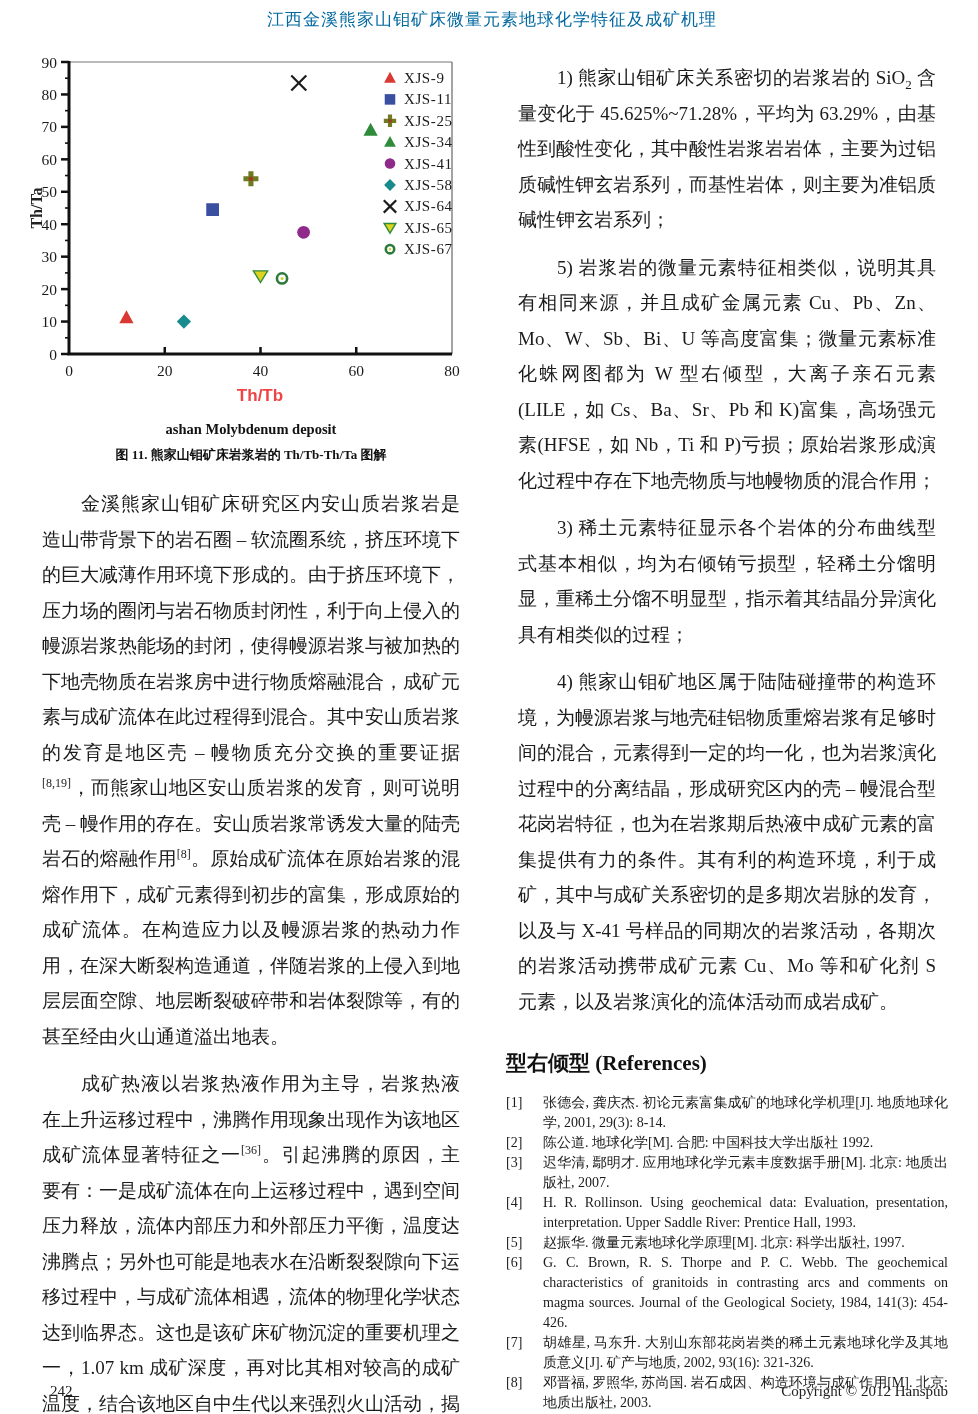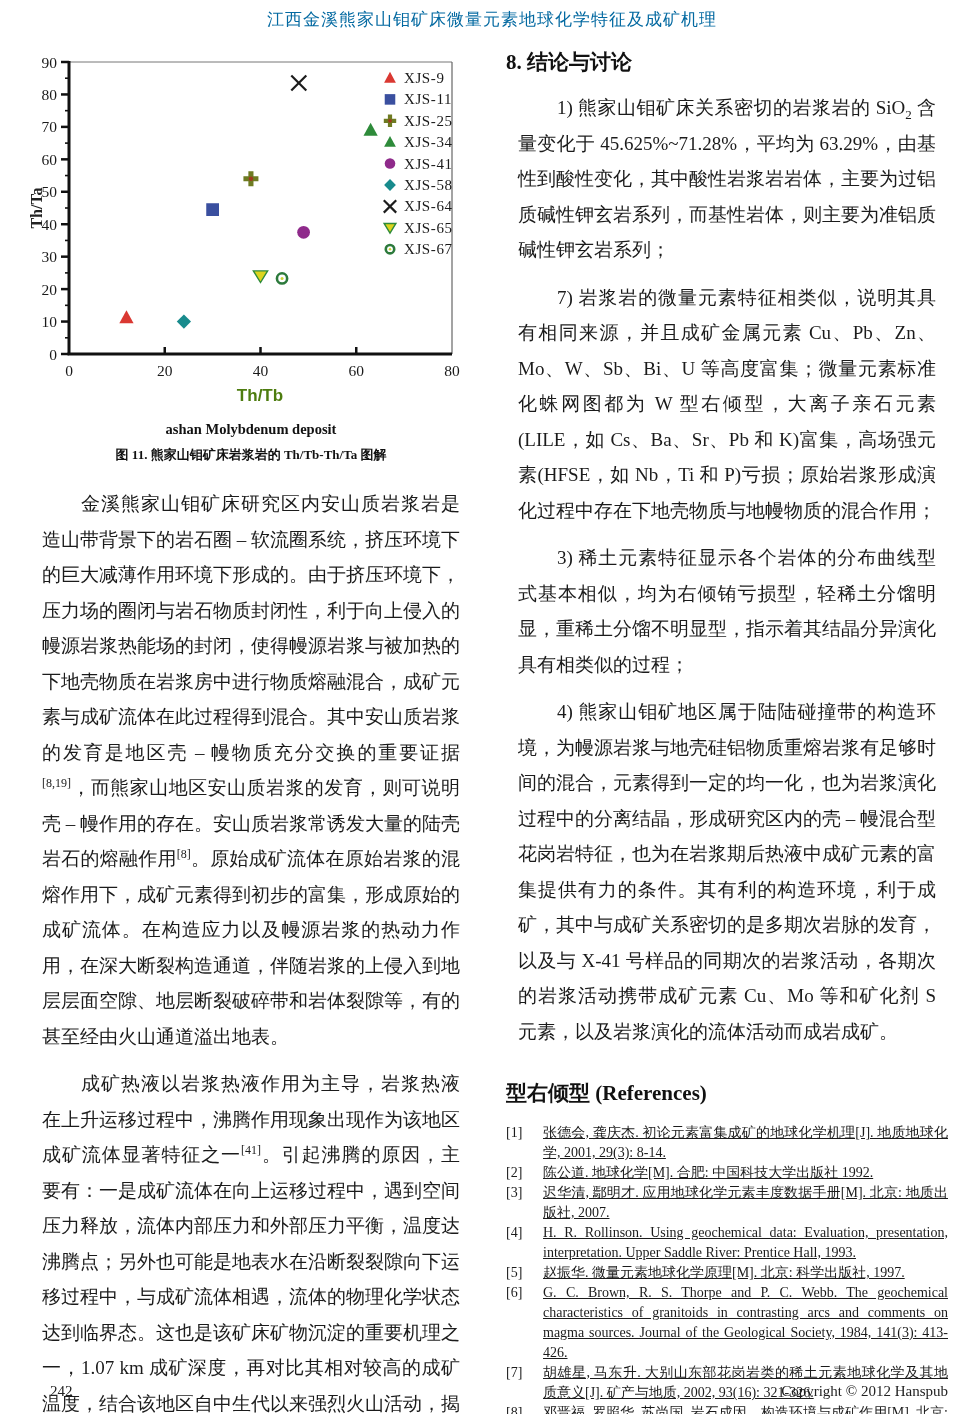--- a/index.html
+++ b/index.html
@@ -11,40 +11,40 @@
   .header-title{
     position:absolute;top:8px;left:3px;width:100%;text-align:center;
     font-size:17px;color:#0369a1;letter-spacing:1px;
   }
   .col-left{position:absolute;left:30px;top:52px;width:442px;}
   .col-right{position:absolute;left:506px;top:48px;width:442px;}
   .chart-wrap{position:relative;width:442px;height:330px;}
   .xaxis-title{
     text-align:center;padding-left:18px;margin-top:4px;
     font-family:"Liberation Sans","DejaVu Sans",sans-serif;
-    font-weight:bold;font-size:17px;color:#4d7c0f;
+    font-weight:bold;font-size:17px;color:#ef4444;
   }
   .fig-caption{margin-top:14px;text-align:center;font-weight:bold;color:#111;}
   .fig-caption .en{font-size:14.5px;line-height:19px;}
   .fig-caption .zh{font-size:13px;line-height:22px;margin-top:5px;}
   .body-text{margin-top:20px;}
   .body-text p, .concl p{
     margin:12px;font-size:19px;line-height:35.5px;text-align:justify;
     text-indent:2.05em;color:#1b1b1b;
   }
   sup{font-size:12px;line-height:0;vertical-align:super;}
   sub{font-size:13px;line-height:0;vertical-align:sub;}
   .section-heading{
     margin:0 0 14px 0;font-size:21px;font-weight:bold;color:#111;
   }
   .ref-heading{margin:30px 0 16px 0;font-size:21px;font-weight:bold;color:#111;}
   .ref-list{font-size:14px;line-height:20px;color:#1b1b1b;}
   .ref-item{display:flex;align-items:flex-start;}
   .ref-label{flex:none;width:37px;}
-  .ref-text{flex:1;text-align:justify;text-decoration:underline;}
+  .ref-text{flex:1;text-align:justify;}
   .footer-page{position:absolute;left:30px;bottom:14px;font-size:15px;color:#222;margin-left:20px;}
   .footer-copy{position:absolute;right:30px;bottom:14px;font-size:15px;color:#222;}
   svg text{font-family:"Liberation Serif","DejaVu Serif",serif;}
 </style>
 </head>
 <body>
 
 <div class="header-title">江西金溪熊家山钼矿床微量元素地球化学特征及成矿机理</div>
 
 <div class="col-left">
@@ -127,29 +127,28 @@
         <text x="374" y="202.2" font-size="15" letter-spacing="0.6" fill="#1a1a1a">XJS-67</text>
       </svg>
   </div>
   <div class="xaxis-title">Th/Tb</div>
   <div class="fig-caption">
     <div class="en">ashan Molybdenum deposit</div>
     <div class="zh">图 11. 熊家山钼矿床岩浆岩的 Th/Tb-Th/Ta 图解</div>
   </div>
   <div class="body-text">
       <p><span>金溪熊家山钼矿床研究区内安山质岩浆岩是造山带背景下的岩石圈 – 软流圈系统，挤压环境下的巨大减薄作用环境下形成的。由于挤压环境下，压力场的圈闭与岩石物质封闭性，利于向上侵入的幔源岩浆热能场的封闭，使得幔源岩浆与被加热的下地壳物质在岩浆房中进行物质熔融混合，成矿元素与成矿流体在此过程得到混合。其中安山质岩浆的发育是地区壳 – 幔物质充分交换的重要证据</span><sup>[8,19]</sup><span>，而熊家山地区安山质岩浆的发育，则可说明壳 – 幔作用的存在。安山质岩浆常诱发大量的陆壳岩石的熔融作用</span><sup>[8]</sup><span>。原始成矿流体在原始岩浆的混熔作用下，成矿元素得到初步的富集，形成原始的成矿流体。在构造应力以及幔源岩浆的热动力作用，在深大断裂构造通道，伴随岩浆的上侵入到地层层面空隙、地层断裂破碎带和岩体裂隙等，有的甚至经由火山通道溢出地表。</span></p>
-      <p><span>成矿热液以岩浆热液作用为主导，岩浆热液在上升运移过程中，沸腾作用现象出现作为该地区成矿流体显著特征之一</span><sup>[41]</sup><span>。引起沸腾的原因，主要有：一是成矿流体在向上运移过程中，遇到空间压力释放，流体内部压力和外部压力平衡，温度达沸腾点；另外也可能是地表水在沿断裂裂隙向下运移过程中，与成矿流体相遇，流体的物理化学状态达到临界态。这也是该矿床矿物沉淀的重要机理之一，1.07 km 成矿深度，再对比其相对较高的成矿温度，结合该地区自中生代以来强烈火山活动，揭示其为至少两个期次的岩浆热液型矿床。</span></p>
+      <p><span>成矿热液以岩浆热液作用为主导，岩浆热液在上升运移过程中，沸腾作用现象出现作为该地区成矿流体显著特征之一</span><sup>[36]</sup><span>。引起沸腾的原因，主要有：一是成矿流体在向上运移过程中，遇到空间压力释放，流体内部压力和外部压力平衡，温度达沸腾点；另外也可能是地表水在沿断裂裂隙向下运移过程中，与成矿流体相遇，流体的物理化学状态达到临界态。这也是该矿床矿物沉淀的重要机理之一，1.07 km 成矿深度，再对比其相对较高的成矿温度，结合该地区自中生代以来强烈火山活动，揭示其为至少两个期次的岩浆热液型矿床。</span></p>
     </div>
 </div>
 
 <div class="col-right">
-  <h2 class="section-heading">8. 结论与讨论</h2>
   <div class="concl">
       <p><span>1) 熊家山钼矿床关系密切的岩浆岩的 SiO</span><sub>2</sub><span> 含量变化于 45.625%~71.28%，平均为 63.29%，由基性到酸性变化，其中酸性岩浆岩岩体，主要为过铝质碱性钾玄岩系列，而基性岩体，则主要为准铝质碱性钾玄岩系列；</span></p>
-      <p><span>7) 岩浆岩的微量元素特征相类似，说明其具有相同来源，并且成矿金属元素 Cu、Pb、Zn、Mo、W、Sb、Bi、U 等高度富集；微量元素标准化蛛网图都为 W 型右倾型，大离子亲石元素(LILE，如 Cs、Ba、Sr、Pb 和 K)富集，高场强元素(HFSE，如 Nb，Ti 和 P)亏损；原始岩浆形成演化过程中存在下地壳物质与地幔物质的混合作用；</span></p>
+      <p><span>5) 岩浆岩的微量元素特征相类似，说明其具有相同来源，并且成矿金属元素 Cu、Pb、Zn、Mo、W、Sb、Bi、U 等高度富集；微量元素标准化蛛网图都为 W 型右倾型，大离子亲石元素(LILE，如 Cs、Ba、Sr、Pb 和 K)富集，高场强元素(HFSE，如 Nb，Ti 和 P)亏损；原始岩浆形成演化过程中存在下地壳物质与地幔物质的混合作用；</span></p>
       <p><span>3) 稀土元素特征显示各个岩体的分布曲线型式基本相似，均为右倾铕亏损型，轻稀土分馏明显，重稀土分馏不明显型，指示着其结晶分异演化具有相类似的过程；</span></p>
       <p><span>4) 熊家山钼矿地区属于陆陆碰撞带的构造环境，为幔源岩浆与地壳硅铝物质重熔岩浆有足够时间的混合，元素得到一定的均一化，也为岩浆演化过程中的分离结晶，形成研究区内的壳 – 幔混合型花岗岩特征，也为在岩浆期后热液中成矿元素的富集提供有力的条件。其有利的构造环境，利于成矿，其中与成矿关系密切的是多期次岩脉的发育，以及与 X-41 号样品的同期次的岩浆活动，各期次的岩浆活动携带成矿元素 Cu、Mo 等和矿化剂 S 元素，以及岩浆演化的流体活动而成岩成矿。</span></p>
     </div>
   <h2 class="ref-heading">型右倾型  (References)</h2>
   <div class="ref-list">
       <div class="ref-item">
         <span class="ref-label">[1]</span>
         <span class="ref-text">张德会, 龚庆杰. 初论元素富集成矿的地球化学机理[J]. 地质地球化学, 2001, 29(3): 8-14.</span>
       </div>
       <div class="ref-item">
@@ -163,21 +162,21 @@
       <div class="ref-item">
         <span class="ref-label">[4]</span>
         <span class="ref-text">H. R. Rollinson. Using geochemical data: Evaluation, presentation, interpretation. Upper Saddle River: Prentice Hall, 1993.</span>
       </div>
       <div class="ref-item">
         <span class="ref-label">[5]</span>
         <span class="ref-text">赵振华. 微量元素地球化学原理[M]. 北京: 科学出版社, 1997.</span>
       </div>
       <div class="ref-item">
         <span class="ref-label">[6]</span>
-        <span class="ref-text">G. C. Brown, R. S. Thorpe and P. C. Webb. The geochemical characteristics of granitoids in contrasting arcs and comments on magma sources. Journal of the Geological Society, 1984, 141(3): 413-426.</span>
+        <span class="ref-text">G. C. Brown, R. S. Thorpe and P. C. Webb. The geochemical characteristics of granitoids in contrasting arcs and comments on magma sources. Journal of the Geological Society, 1984, 141(3): 454-426.</span>
       </div>
       <div class="ref-item">
         <span class="ref-label">[7]</span>
         <span class="ref-text">胡雄星, 马东升. 大别山东部花岗岩类的稀土元素地球化学及其地质意义[J]. 矿产与地质, 2002, 93(16): 321-326.</span>
       </div>
       <div class="ref-item">
         <span class="ref-label">[8]</span>
         <span class="ref-text">邓晋福, 罗照华, 苏尚国. 岩石成因、构造环境与成矿作用[M]. 北京: 地质出版社, 2003.</span>
       </div>
     </div>

